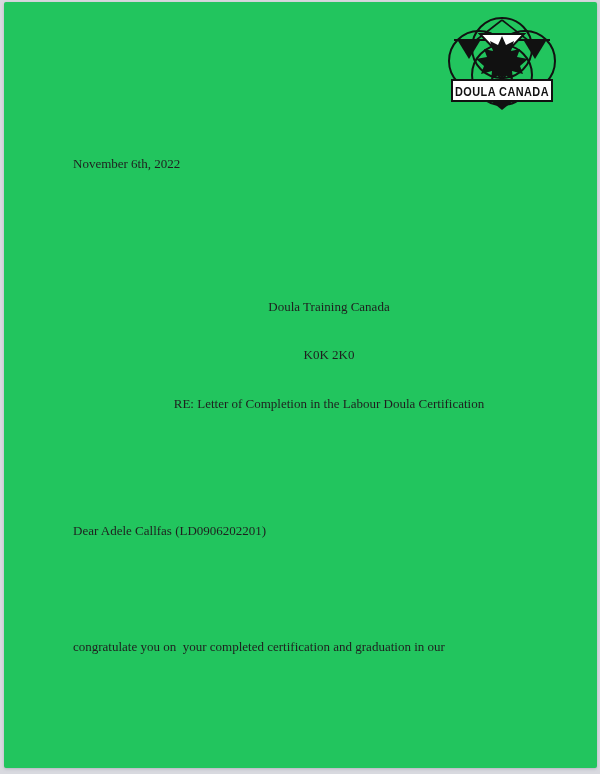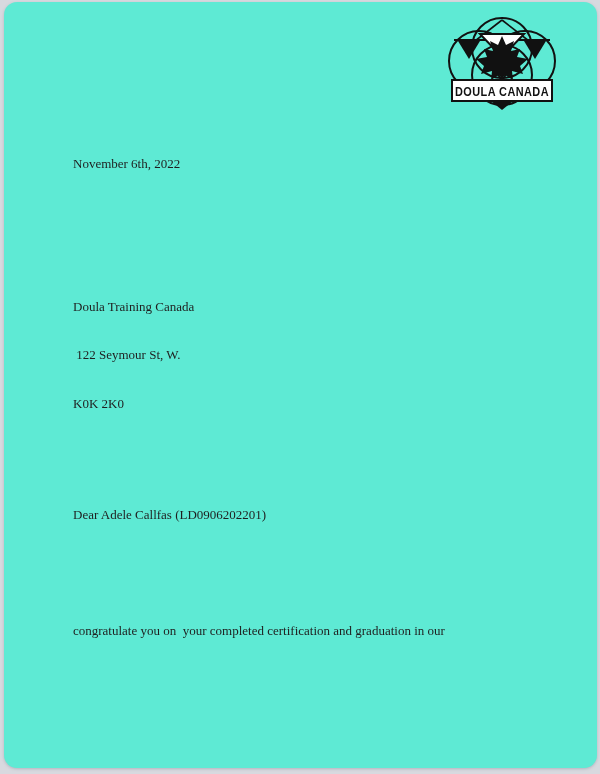--- a/index.html
+++ b/index.html
@@ -2,30 +2,30 @@
 <html><head>
 <meta charset="utf-8">
 <style>
   html,body{margin:0;padding:0;}
   body{background:#d8d9df;font-family:"Liberation Serif", serif;}
   .screen{
     position:relative;width:600px;height:774px;background:#d8d9df;overflow:hidden;
   }
   .paper{
     position:absolute;left:4px;top:2px;right:3px;bottom:6px;
-    background:#5eead4;border-radius:13px;
+    background:#22c55e;border-radius:2px;
     box-shadow:0 1px 3px rgba(110,115,135,.35);
   }
   .content{
     position:absolute;left:69px;top:0;right:12px;
     color:#1f1f1f;font-size:13px;line-height:16.2px;white-space:pre;
   }
-  .block{margin-top:14px;}
+  .block{margin-top:30px;}
   .b-date{margin-top:105px;}
-  .b-addr{margin-top:46px;}
+  .b-addr{margin-top:46px;text-align:center;}
   .b-p0{margin-top:19px;}
   .logo{
     position:absolute;left:442px;top:11px;width:112px;height:97px;
   }
   .logo .ln{stroke:#111;stroke-width:2;fill:none;}
   .logo .thin{stroke:#111;stroke-width:1.6;fill:none;}
   .logo .solid{fill:#111;stroke:none;}
   .logo .banner{fill:#ffffff;stroke:#111;stroke-width:2;}
   .logo text{
     font-family:"Liberation Sans", sans-serif;font-weight:bold;font-size:12.5px;
@@ -61,22 +61,22 @@
       <rect class="banner" x="6" y="67" width="100" height="21"></rect>
       <text x="56" y="83" text-anchor="middle" textLength="94" lengthAdjust="spacingAndGlyphs">DOULA CANADA</text>
     </svg>
 
     <div class="content">
 
       <div class="block b-date">November 6th, 2022</div>
 
       <div class="block b-addr">
         <div>Doula Training Canada</div>
-        <div> 122 Seymour St, W.</div>
         <div>K0K 2K0</div>
+        <div>RE: Letter of Completion in the Labour Doula Certification</div>
       </div>
 
       <div class="block">Dear Adele Callfas (LD0906202201)</div>
 
       <div class="block b-p0">
         <div>congratulate you on  your completed certification and graduation in our</div>
         
       </div>
 
       

